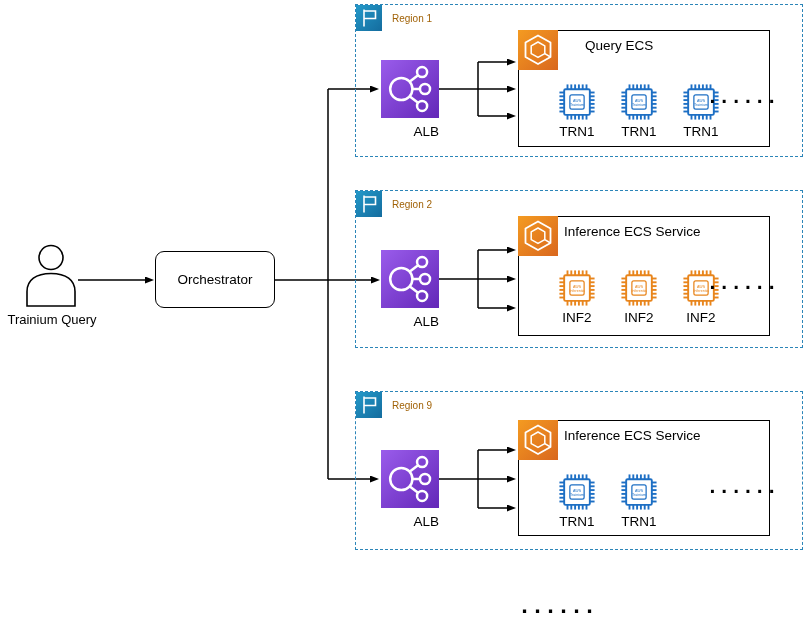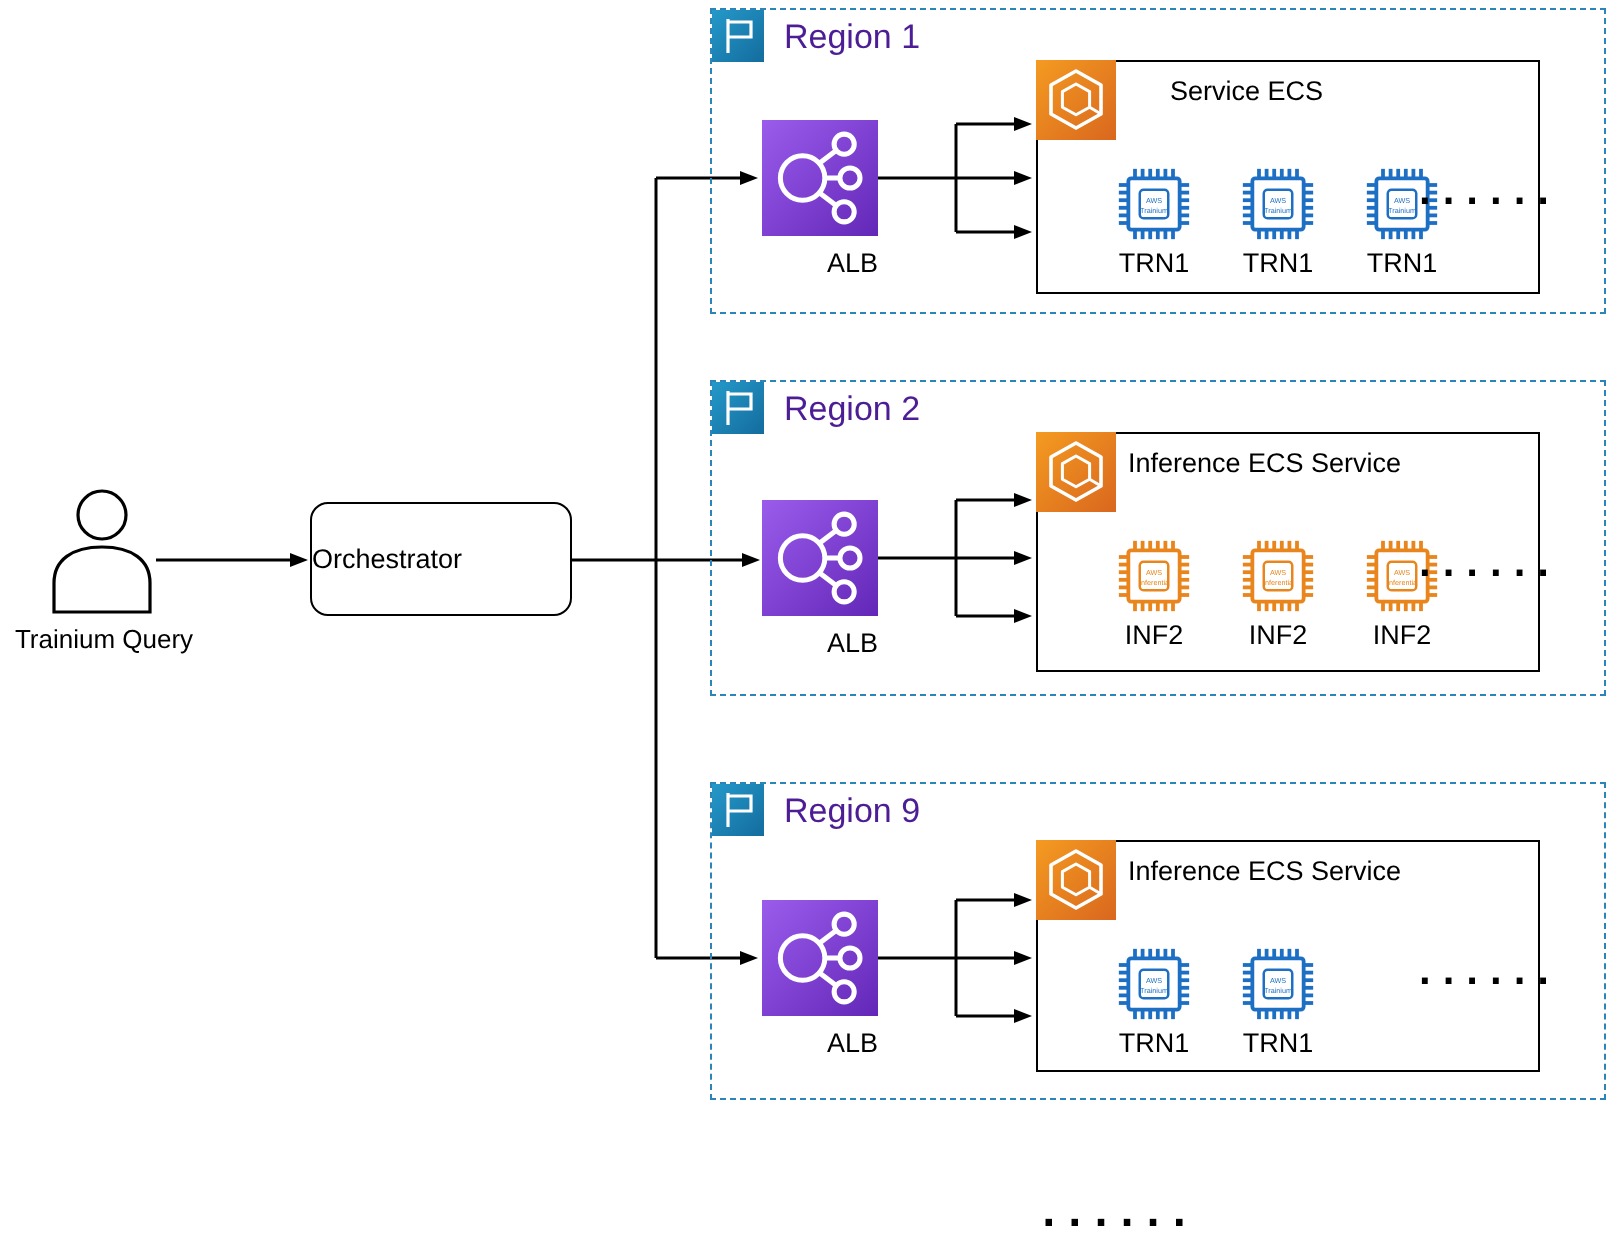--- a/index.html
+++ b/index.html
@@ -9,36 +9,36 @@
     font-family:"Liberation Sans", sans-serif; color:#000; overflow:hidden;
   }
   svg.connectors { position:absolute; left:0; top:0; width:806px; height:625px; }
 
   
   .person-svg { position:absolute; left:24px; top:244px; }
   .customer-label { position:absolute; left:0px; top:312px; width:104px; text-align:center; font-size:13px; }
 
   
   .orchestrator {
-    position:absolute; left:155px; top:251px; width:131px; height:57px;
+    position:absolute; left:155px; top:251px; width:120px; height:57px;
     border:1px solid #000; border-radius:9px; background:#fff;
-    display:flex; align-items:center; font-size:13.5px;
+    display:flex; align-items:center; justify-content:center; font-size:13.5px;
   }
 
   
   .region { position:absolute; left:355px; width:448px; border:1.5px dashed #2C85B8; background:transparent; }
   .region-1 { top:4px;   height:153px; }
   .region-2 { top:190px; height:158px; }
   .region-3 { top:391px; height:159px; }
   .flag {
     position:absolute; left:0px; top:0px; width:26px; height:26px;
     background:linear-gradient(135deg,#2499C9,#146C9E);
     display:flex; align-items:center; justify-content:center;
   }
-  .region-label { position:absolute; left:36px; top:5px; height:18px; line-height:18px; font-size:17px; color:#4c1d95; }
+  .region-label { position:absolute; left:36px; top:5px; height:18px; line-height:18px; font-size:10px; color:#a16207; }
 
   
   .alb {
     position:absolute; left:381px; width:58px; height:58px;
     background:linear-gradient(135deg,#9A5CEB 0%,#6327B8 100%);
     display:flex; align-items:center; justify-content:center;
   }
   .alb-1 { top:60px; } .alb-2 { top:250px; } .alb-3 { top:450px; }
   .alb-label { position:absolute; left:381px; width:58px; text-align:right; font-size:13.5px; }
   .alb-label-1 { top:124px; } .alb-label-2 { top:314px; } .alb-label-3 { top:514px; }
@@ -195,21 +195,21 @@
         <use href="#sym-alb"></use>
       </svg>
   </div>
   <div class="alb-label alb-label-1">ALB</div>
   <div class="ecs-box ecs-box-1">
     <div class="ecs-icon">
       <svg width="40" height="40">
           <use href="#sym-ecs"></use>
         </svg>
     </div>
-    <div class="service-title svc-1">Service ECS</div>
+    <div class="service-title svc-1">Query ECS</div>
     <div class="chips">
       <div class="chip-unit">
         <svg class="chip-blue" width="38" height="38" viewBox="0 0 40 40">
           <use href="#sym-chip"></use>
           <text class="chip-inner-text" x="20" y="19.5">AWS</text>
           <text class="chip-inner-text" x="20" y="24.5">Trainium</text>
         </svg>
         <div class="chip-label">TRN1</div>
       </div>
       <div class="chip-unit">

